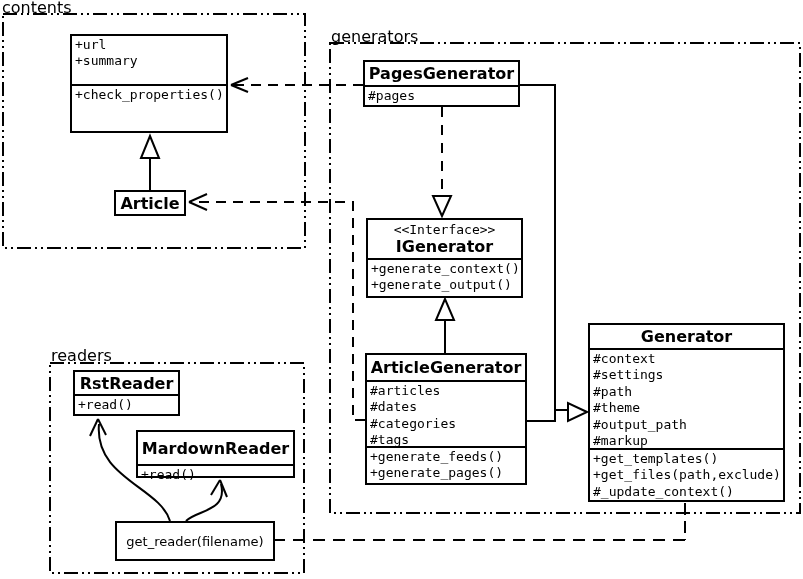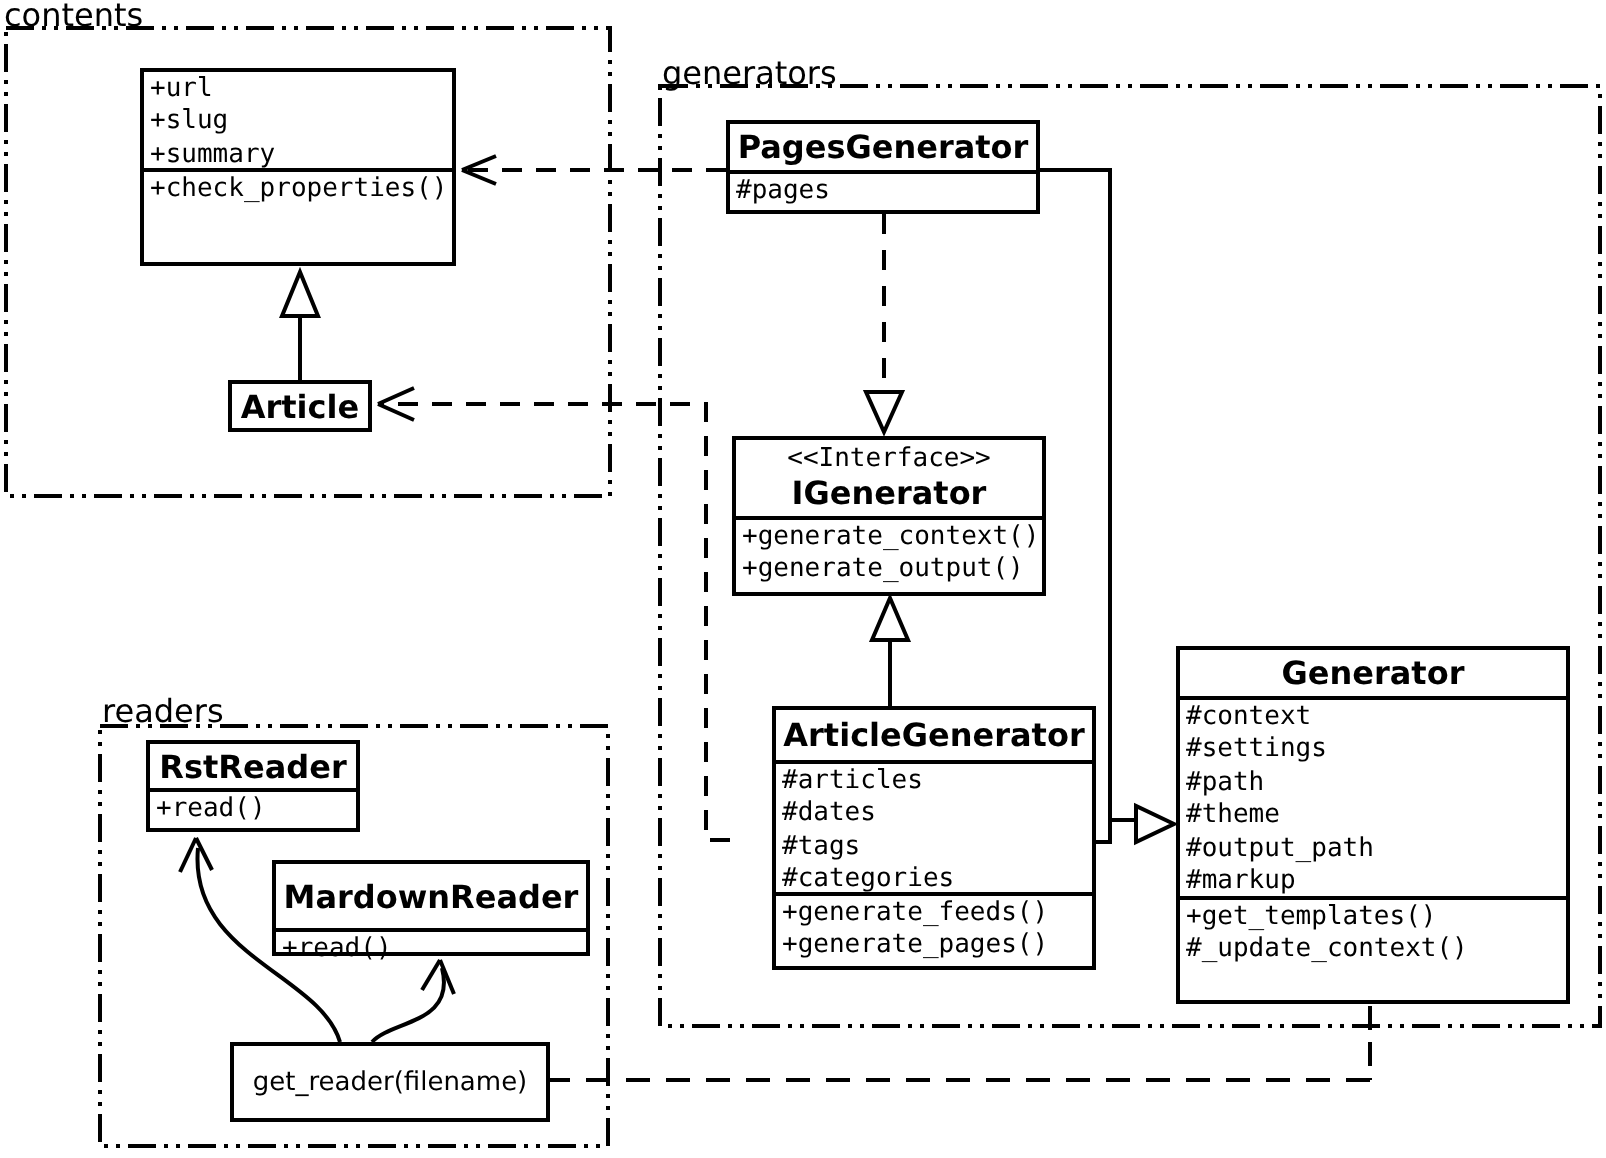--- a/index.html
+++ b/index.html
@@ -94,21 +94,20 @@
     </g>
   </svg>
 
   <div class="pkg-label" style="left:2px;top:-2px">contents</div>
   <div class="pkg-label" style="left:331px;top:27px">generators</div>
   <div class="pkg-label" style="left:51px;top:346px">readers</div>
 
   <div class="uml-class" style="left:70px;top:34px;width:158px;height:99px">
     <div class="uml-section divided" style="height:50px">
       <div class="member">+url</div>
-      <div class="member">+slug</div>
       <div class="member">+summary</div>
     </div>
     <div class="uml-section" style="height:23px">
       <div class="member">+check_properties()</div>
     </div>
   </div>
 
   <div class="uml-class" style="left:114px;top:190px;width:72px;height:26px">
     <div class="uml-title last" style="height:22px">Article</div>
   </div>
@@ -124,46 +123,47 @@
     <div class="uml-title" style="height:40px">
       <span class="stereotype">&lt;&lt;Interface&gt;&gt;</span>
       <span>IGenerator</span>
     </div>
     <div class="uml-section" style="height:36px">
       <div class="member">+generate_context()</div>
       <div class="member">+generate_output()</div>
     </div>
   </div>
 
-  <div class="uml-class" style="left:386px;top:353px;width:162px;height:132px">
+  <div class="uml-class" style="left:365px;top:353px;width:162px;height:132px">
     <div class="uml-title" style="height:27px">ArticleGenerator</div>
     <div class="uml-section divided" style="height:66px">
       <div class="member">#articles</div>
       <div class="member">#dates</div>
+      <div class="member">#categories</div>
       <div class="member">#tags</div>
-      <div class="member">#categories</div>
     </div>
     <div class="uml-section" style="height:35px">
       <div class="member">+generate_feeds()</div>
       <div class="member">+generate_pages()</div>
     </div>
   </div>
 
   <div class="uml-class" style="left:588px;top:323px;width:197px;height:179px">
     <div class="uml-title" style="height:25px">Generator</div>
     <div class="uml-section divided" style="height:100px">
       <div class="member">#context</div>
       <div class="member">#settings</div>
       <div class="member">#path</div>
       <div class="member">#theme</div>
       <div class="member">#output_path</div>
       <div class="member">#markup</div>
     </div>
     <div class="uml-section" style="height:50px">
       <div class="member">+get_templates()</div>
+      <div class="member">+get_files(path,exclude)</div>
       <div class="member">#_update_context()</div>
     </div>
   </div>
 
   <div class="uml-class" style="left:73px;top:370px;width:107px;height:46px">
     <div class="uml-title" style="height:24px">RstReader</div>
     <div class="uml-section" style="height:18px">
       <div class="member">+read()</div>
     </div>
   </div>

